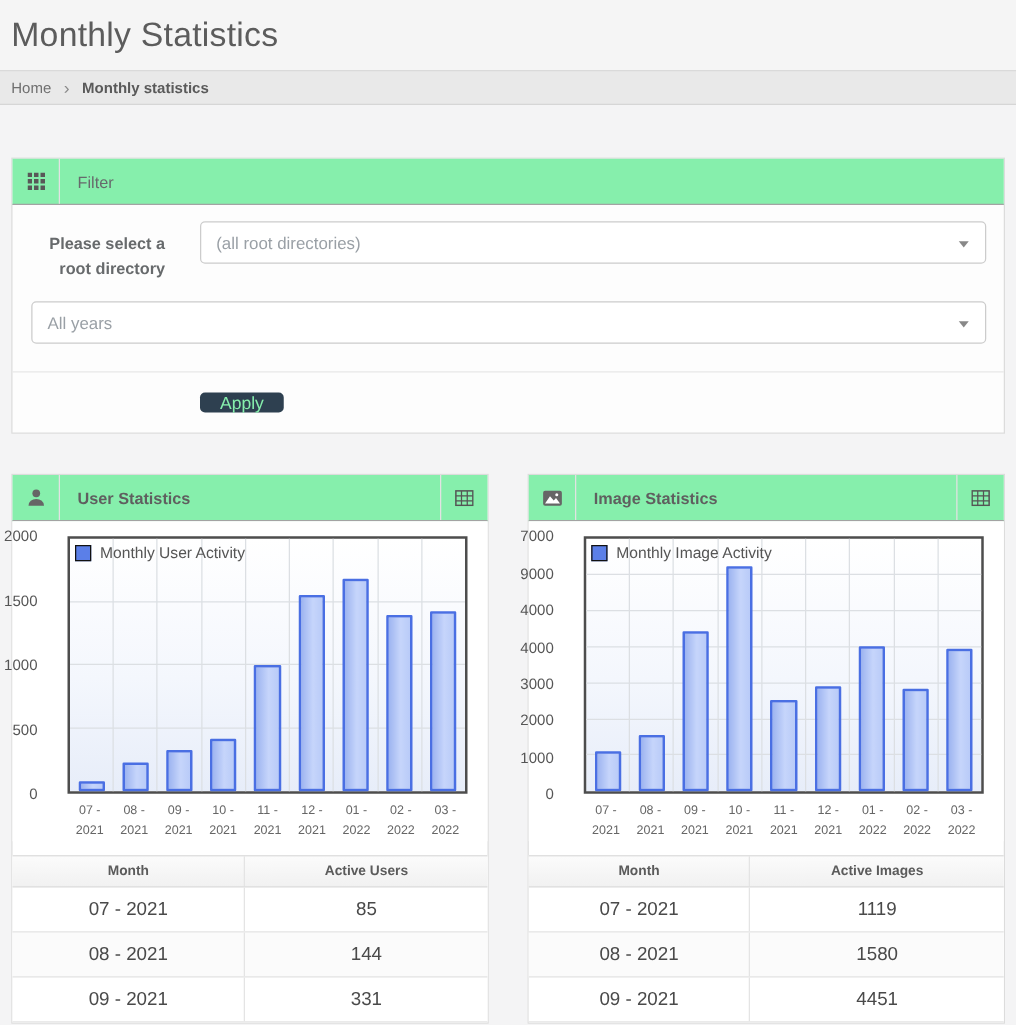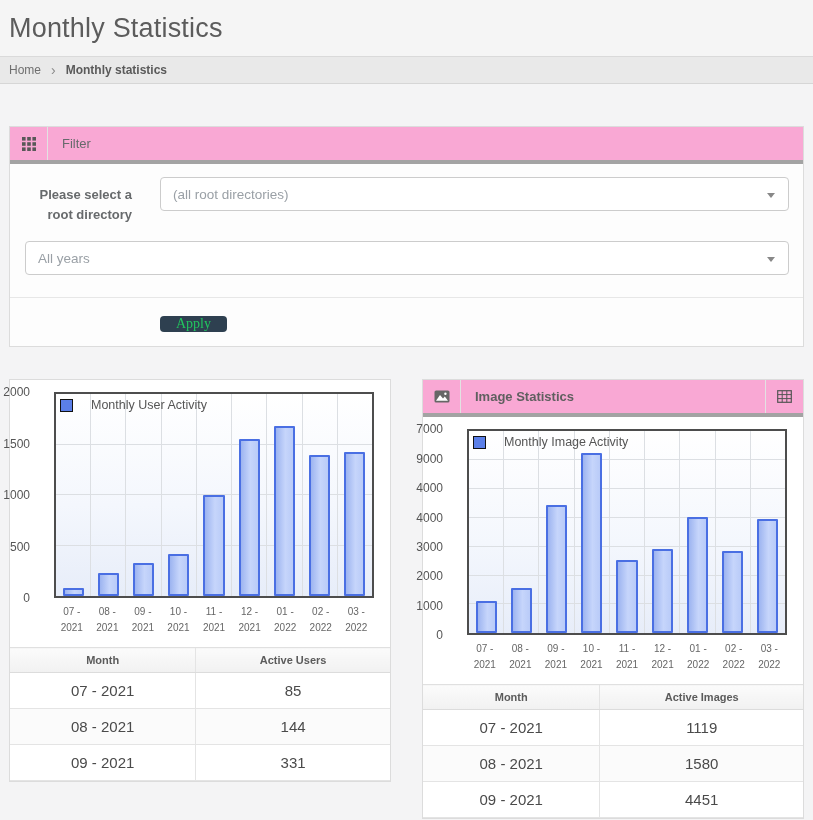--- a/index.html
+++ b/index.html
@@ -12,60 +12,60 @@
   .breadcrumb-bar { background:#e9e9e9; border-top:1px solid #dadada; border-bottom:1px solid #d6d6d6;
                     padding:6px 9px; font-size:12px; display:flex; align-items:center; gap:10px; }
   .breadcrumb-bar a { color:#6f6f6f; text-decoration:none; cursor:pointer; }
   .crumb-sep { color:#8a8a8a; font-size:14px; line-height:12px; }
   .crumb-current { color:#5a5a5a; font-weight:bold; }
 
   .content { padding:0 9px; }
 
   
   .panel { background:#fdfdfd; border:1px solid #dcdcdc; }
-  .panel-head { display:flex; align-items:stretch; background:#f9a8d4; border-bottom:4px solid #a3a3a3; height:37px; }
+  .panel-head { display:flex; align-items:stretch; background:#86efac; border-bottom:1px solid #a3a3a3; height:37px; }
   .icon-cell { width:38px; display:flex; align-items:center; justify-content:center; flex:0 0 38px; }
   .icon-cell.left { border-right:1px solid #e2e2e2; }
   .icon-cell.right { border-left:1px solid #e2e2e2; cursor:pointer; }
   .head-title { flex:1; display:flex; align-items:center; padding-left:14px; font-size:13px; font-weight:bold; color:#5f5f5f; }
   .filter-head-title { font-weight:normal; color:#676a6c; }
 
   
   .filter-panel { margin-top:42px; }
   .filter-body { padding:13px 14px 0 15px; }
   .form-row { display:flex; margin-bottom:16px; }
   .form-row label { flex:0 0 107px; margin-right:28px; padding-top:8px; text-align:right;
                     font-size:13px; font-weight:bold; color:#676a6c; line-height:1.55; }
   .select { flex:1; height:34px; background:#fff; border:1px solid #ccc; border-radius:4px;
             display:flex; align-items:center; padding:0 28px 0 12px; position:relative; cursor:pointer; }
   .select .sel-text { font-size:13.5px; color:#9aa0a6; }
   .caret { position:absolute; right:13px; top:15px; width:0; height:0;
            border-left:4px solid transparent; border-right:4px solid transparent; border-top:5px solid #888; }
   .filter-divider { border-top:1px solid #e7e7e7; margin:22px -14px 0 -15px; }
   .apply-row { padding:16px 0 14px 135px; }
-  .apply-btn { background:#2e4050; color:#22c55e; border:none; border-radius:4px; font-size:14px;
-               padding:0 16px; cursor:pointer; font-family:Liberation Serif, serif; }
+  .apply-btn { background:#2e4050; color:#86efac; border:none; border-radius:4px; font-size:14px;
+               padding:0 16px; cursor:pointer; font-family:Liberation Sans, sans-serif; }
 
   
   .stats-row { display:flex; gap:31px; margin-top:32px; }
   .stat-col { flex:1; min-width:0; }
   .stat-panel { background:#fff; }
 
   
   .chart { display:flex; padding:12px 16px 0 8px; background:#fff; }
   .yaxis { position:relative; width:36px; flex:0 0 36px; height:206px; }
   .ytick { position:absolute; right:24px; transform:translateY(50%); font-size:12px; color:#555; }
   .plotcol { flex:1; min-width:0; }
   .plot { position:relative; height:206px; border:2px solid #4d4d4d; display:flex; align-items:flex-end;
           background:linear-gradient(180deg,#ffffff 0%,#f4f7fd 55%,#e7edf9 100%); }
   .hline { position:absolute; left:0; right:0; height:1px; background:#dcdfe3; }
   .slot { flex:1; height:100%; display:flex; align-items:flex-end; justify-content:center; border-right:1px solid #dcdfe3; position:relative; }
   .slot:last-child { border-right:none; }
   .bar { width:62%; border-style:solid; border-width:2px; border-radius:1px; }
-  .legend { position:absolute; top:4px; left:4px; display:flex; align-items:center; gap:18px; z-index:3; }
+  .legend { position:absolute; top:4px; left:4px; display:flex; align-items:center; gap:7px; z-index:3; }
   .legend-swatch { width:13px; height:13px; border:1px solid #111; }
   .legend-label { font-size:12.5px; color:#555; }
   .xlabels { display:flex; margin-top:6px; }
   .xlabel { flex:1; text-align:center; font-size:10px; color:#666; line-height:16px; }
 
   
   .stat-table { width:100%; border-collapse:collapse; margin-top:11px; background:#fff; }
   .stat-table th { font-size:11px; font-weight:bold; color:#5b5b5b; text-align:center; padding:6px 4px;
                    background:linear-gradient(180deg,#fbfbfb,#f1f1f1); border-top:1px solid #e0e0e0;
                    border-bottom:1px solid #dcdcdc; }
@@ -127,20 +127,38 @@
       <div class="apply-row">
         <button class="apply-btn">Apply</button>
       </div>
     </div>
   </div>
 
   <div class="stats-row">
 
     <div class="stat-col">
       <div class="panel stat-panel">
+        <div class="panel-head">
+          <div class="icon-cell left">
+            <svg width="14" height="14" viewBox="0 0 14 14">
+              <circle cx="7" cy="3.6" r="3.1" fill="#666"></circle>
+              <path d="M0.8,13.5 a6.2,5.4 0 0 1 12.4,0 z" fill="#666"></path>
+            </svg>
+          </div>
+          <div class="head-title">User Statistics</div>
+          <div class="icon-cell right">
+            <svg width="15" height="13" viewBox="0 0 15 13">
+              <rect x="0.7" y="0.7" width="13.6" height="11.6" fill="none" stroke="#555" stroke-width="1.2"></rect>
+              <line x1="0.7" y1="4.6" x2="14.3" y2="4.6" stroke="#555" stroke-width="1"></line>
+              <line x1="0.7" y1="8.6" x2="14.3" y2="8.6" stroke="#555" stroke-width="1"></line>
+              <line x1="5.2" y1="0.7" x2="5.2" y2="12.3" stroke="#555" stroke-width="1"></line>
+              <line x1="9.8" y1="0.7" x2="9.8" y2="12.3" stroke="#555" stroke-width="1"></line>
+            </svg>
+          </div>
+        </div>
         <div class="chart">
             <div class="yaxis">
               <div class="ytick" style="bottom: 0%;">0</div>
               <div class="ytick" style="bottom: 25%;">500</div>
               <div class="ytick" style="bottom: 50%;">1000</div>
               <div class="ytick" style="bottom: 75%;">1500</div>
               <div class="ytick" style="bottom: 100%;">2000</div>
             </div>
             <div class="plotcol">
               <div class="plot">

